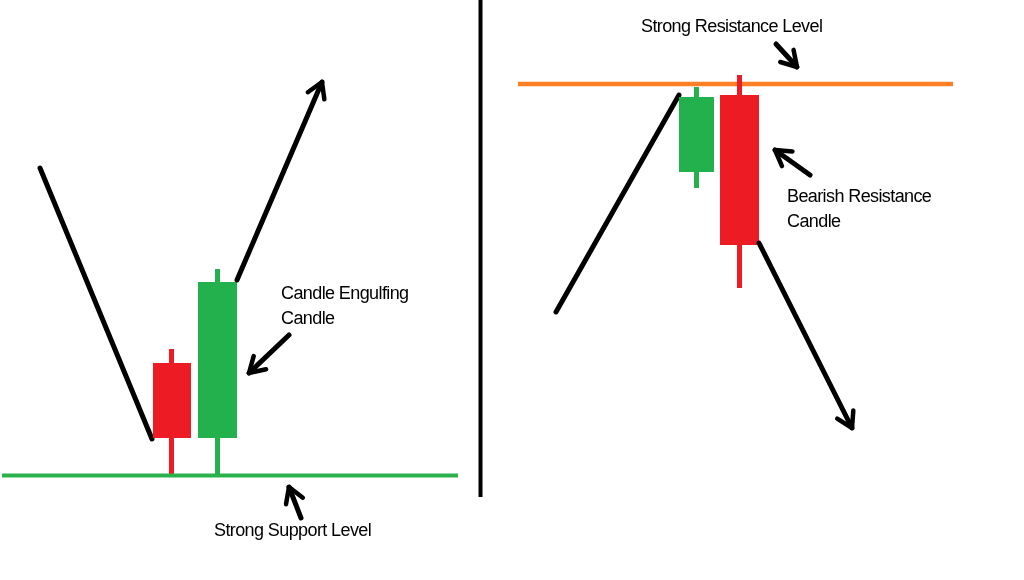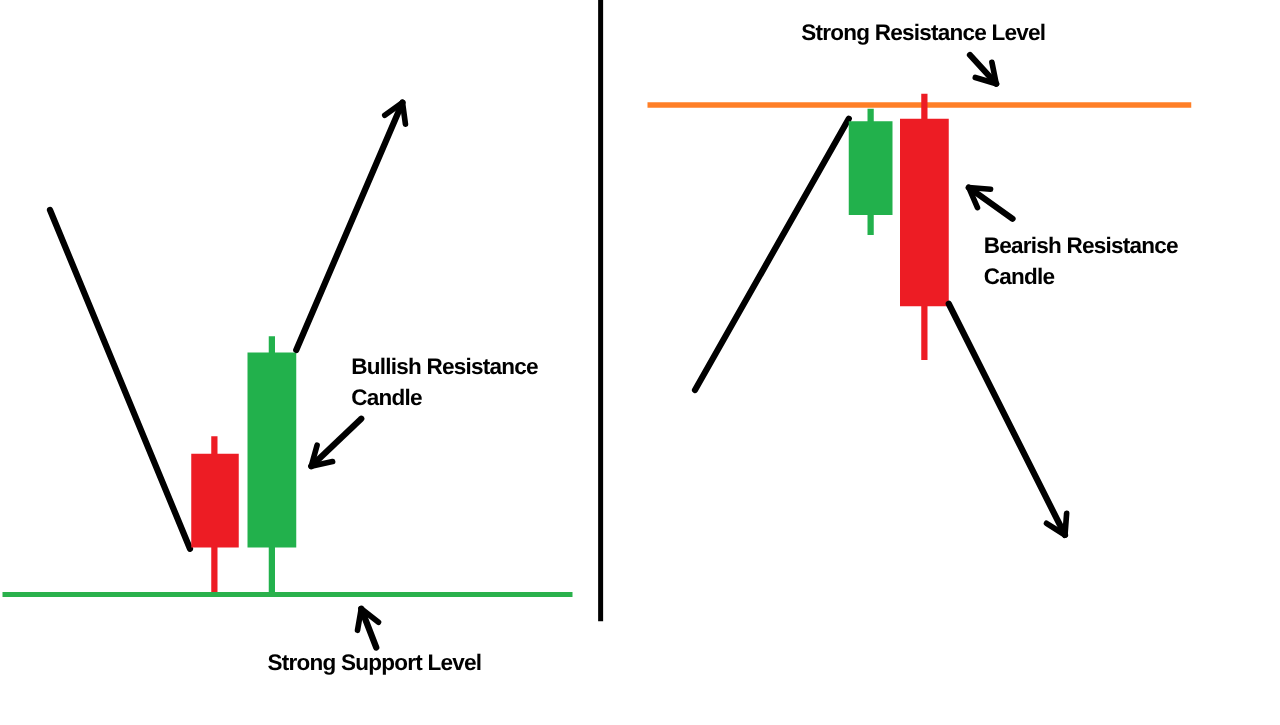--- a/index.html
+++ b/index.html
@@ -8,21 +8,21 @@
     width: 1024px;
     height: 580px;
     background: #ffffff;
     overflow: hidden;
     font-family: "Liberation Sans", sans-serif;
   }
   #diagram-svg { position: absolute; left: 0; top: 0; }
   .label {
     position: absolute;
     font-family: "Liberation Sans", sans-serif;
-    font-weight: 700;
+    font-weight: 400;
     font-size: 18px;
     line-height: 25px;
     letter-spacing: -0.6px;
     color: #000000;
     white-space: nowrap;
   }
 </style>
 </head>
 <body>
 
@@ -70,21 +70,21 @@
       <line x1="739.5" y1="75" x2="739.5" y2="288" stroke="#ed1c24" stroke-width="5"></line>
       <rect x="720" y="95" width="39" height="150" fill="#ed1c24"></rect>
 
       <line x1="810" y1="175" x2="775" y2="150" stroke="#000000" stroke-width="5" stroke-linecap="round" marker-end="url(#ah)"></line>
 
       <line x1="759" y1="243" x2="852" y2="428" stroke="#000000" stroke-width="5" stroke-linecap="round" marker-end="url(#ah)"></line>
     </g>
   </svg>
 
   <div class="label" style="left:281px; top:281px;">
-    <div>Bullish Resistance</div>
+    <div>Candle Engulfing</div>
     <div>Candle</div>
   </div>
 
   <div class="label" style="left:214px; top:518px;">Strong Support Level</div>
 
   <div class="label" style="left:641px; top:14px;">Strong Resistance Level</div>
 
   <div class="label" style="left:787px; top:184px;">
     <div>Bearish Resistance</div>
     <div>Candle</div>

